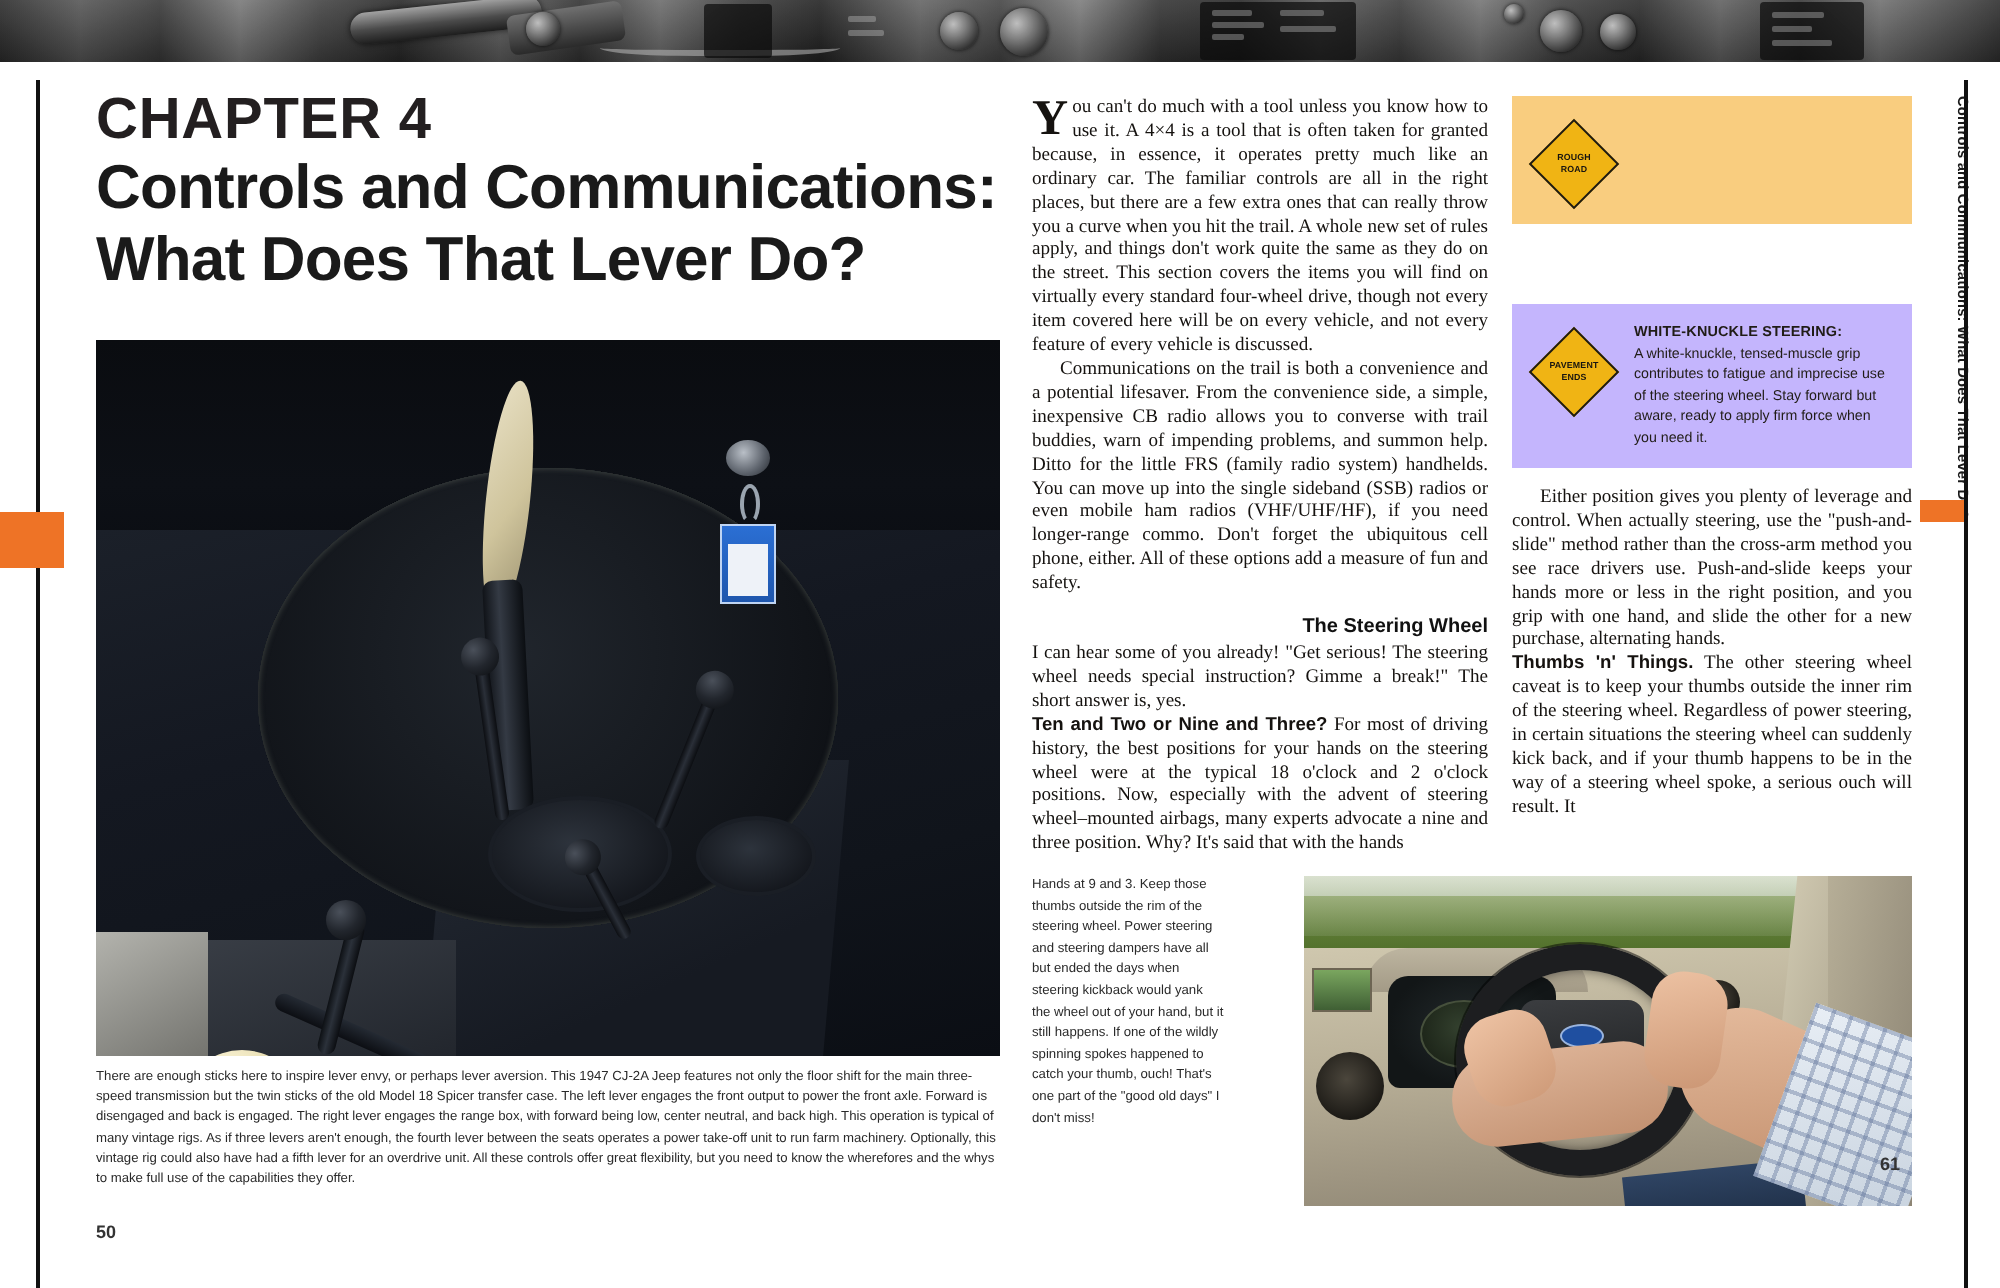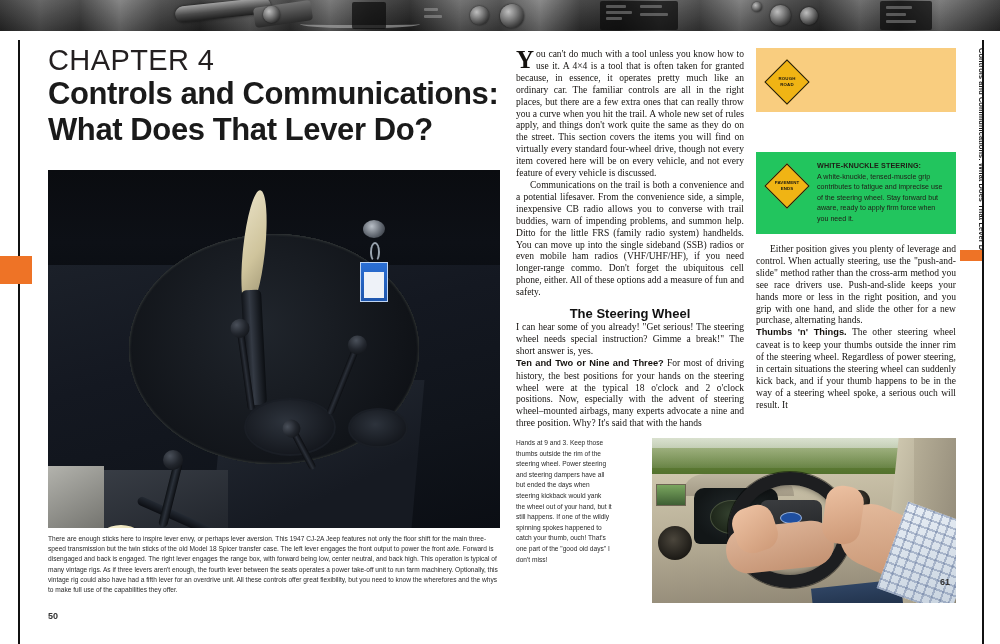--- a/index.html
+++ b/index.html
@@ -74,21 +74,21 @@
   }
   .orange-tab {
     position: absolute; left: 0px; top: 256px; width: 32px; height: 28px;
     background: #ee7326;
   }
 
   
   .chapter-kicker {
     position: absolute; left: 48px; top: 44px;
     font-family: "Liberation Sans", sans-serif;
-    font-weight: 400; font-size: 29px; letter-spacing: .4px;
+    font-weight: 700; font-size: 29px; letter-spacing: .4px;
     color: #231f20;
     text-align: right;
   }
   .chapter-title {
     position: absolute; left: 48px; top: 76px; width: 460px;
     font-family: "Liberation Sans", sans-serif;
     font-weight: 700; font-size: 31px; line-height: 36px;
     letter-spacing: -0.4px; color: #1a1a1a;
   }
 
@@ -231,22 +231,22 @@
   }
   .col-mid p { text-indent: 14px; margin: 0; }
   .col-mid p.first { text-indent: 0; }
   .dropcap {
     float: left; font-family: "Liberation Serif", serif;
     font-weight: 700; font-size: 25px; line-height: 21px;
     padding: 0 2px 0 0; margin-top: 1px;
   }
   h3.subhead {
     font-family: "Liberation Sans", sans-serif;
-    font-weight: 700; font-size: 13px; line-height: 13px;
-    margin: 9px 0 1px; color: #111; text-align: center;
+    font-weight: 700; font-size: 10px; line-height: 13px;
+    margin: 9px 0 1px; color: #111; text-align: right;
   }
   .runin {
     font-family: "Liberation Sans", sans-serif;
     font-weight: 700; font-size: 9.3px;
   }
 
   
   .col-right {
     position: absolute; left: 756px; top: 243px; width: 200px;
     font-family: "Liberation Serif", serif;
@@ -255,21 +255,21 @@
   }
   .col-right p { text-indent: 14px; margin: 0; }
   .col-right p.first { text-indent: 0; }
 
   
   .callout {
     position: absolute; padding: 9px 10px 9px 10px;
     display: flex; gap: 9px; align-items: flex-start;
   }
   .callout.casual { left: 756px; top: 48px; width: 200px; background: #f9cd7f; }
-  .callout.white  { left: 756px; top: 152px; width: 200px; background: #22c55e; }
+  .callout.white  { left: 756px; top: 152px; width: 200px; background: #c4b5fd; }
   .sign {
     flex: 0 0 auto; width: 42px; height: 42px;
     position: relative; margin-top: 4px;
   }
   .sign .diamond {
     position: absolute; left: 5px; top: 5px; width: 32px; height: 32px;
     background: #f0b414; border: 1.6px solid #1d1a12;
     transform: rotate(45deg);
   }
   .sign .sign-text {

